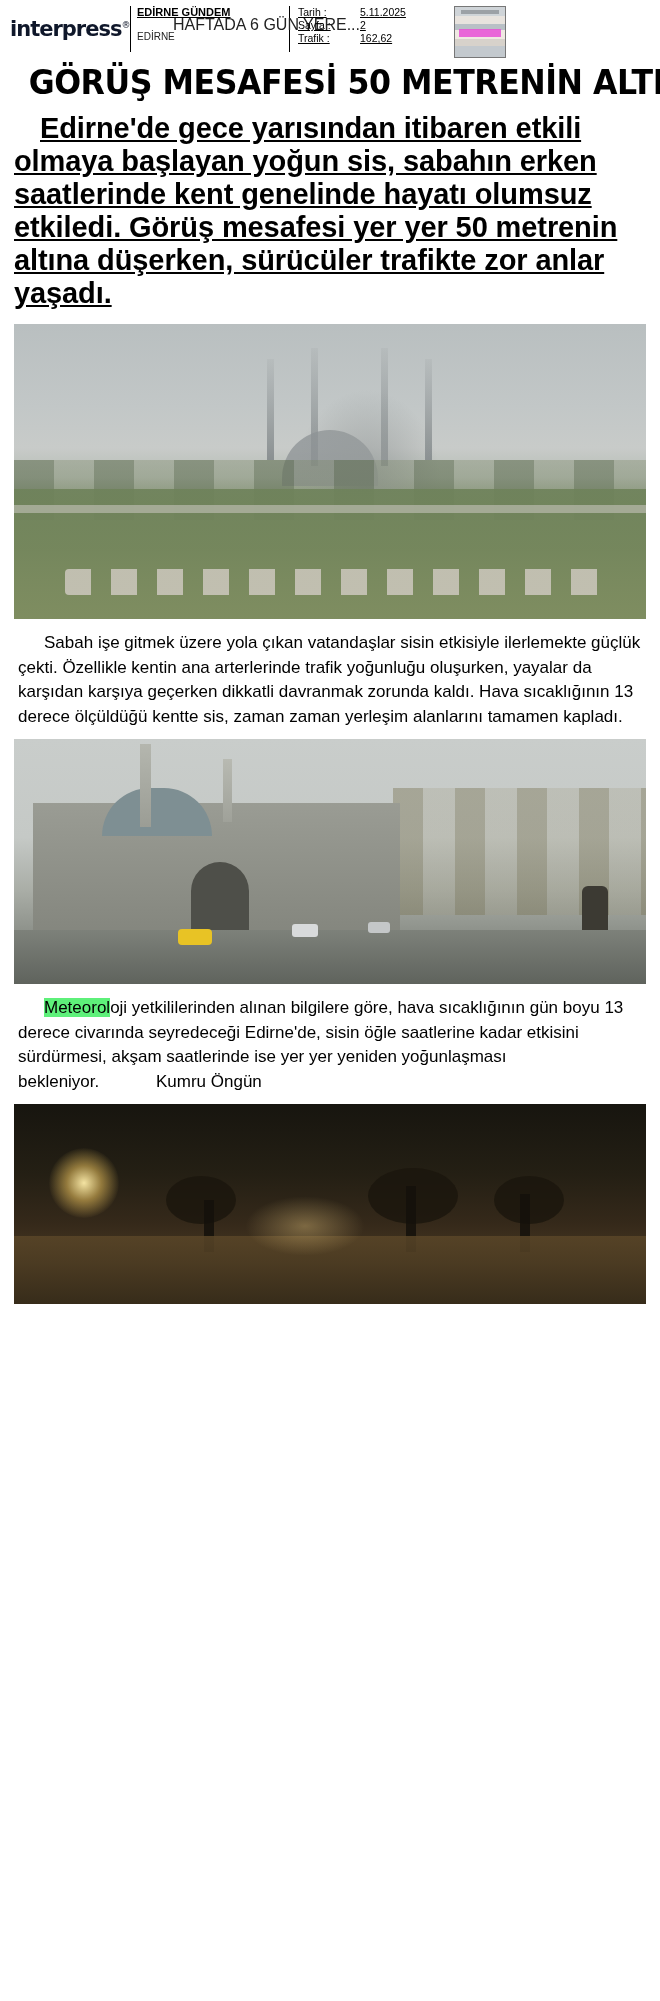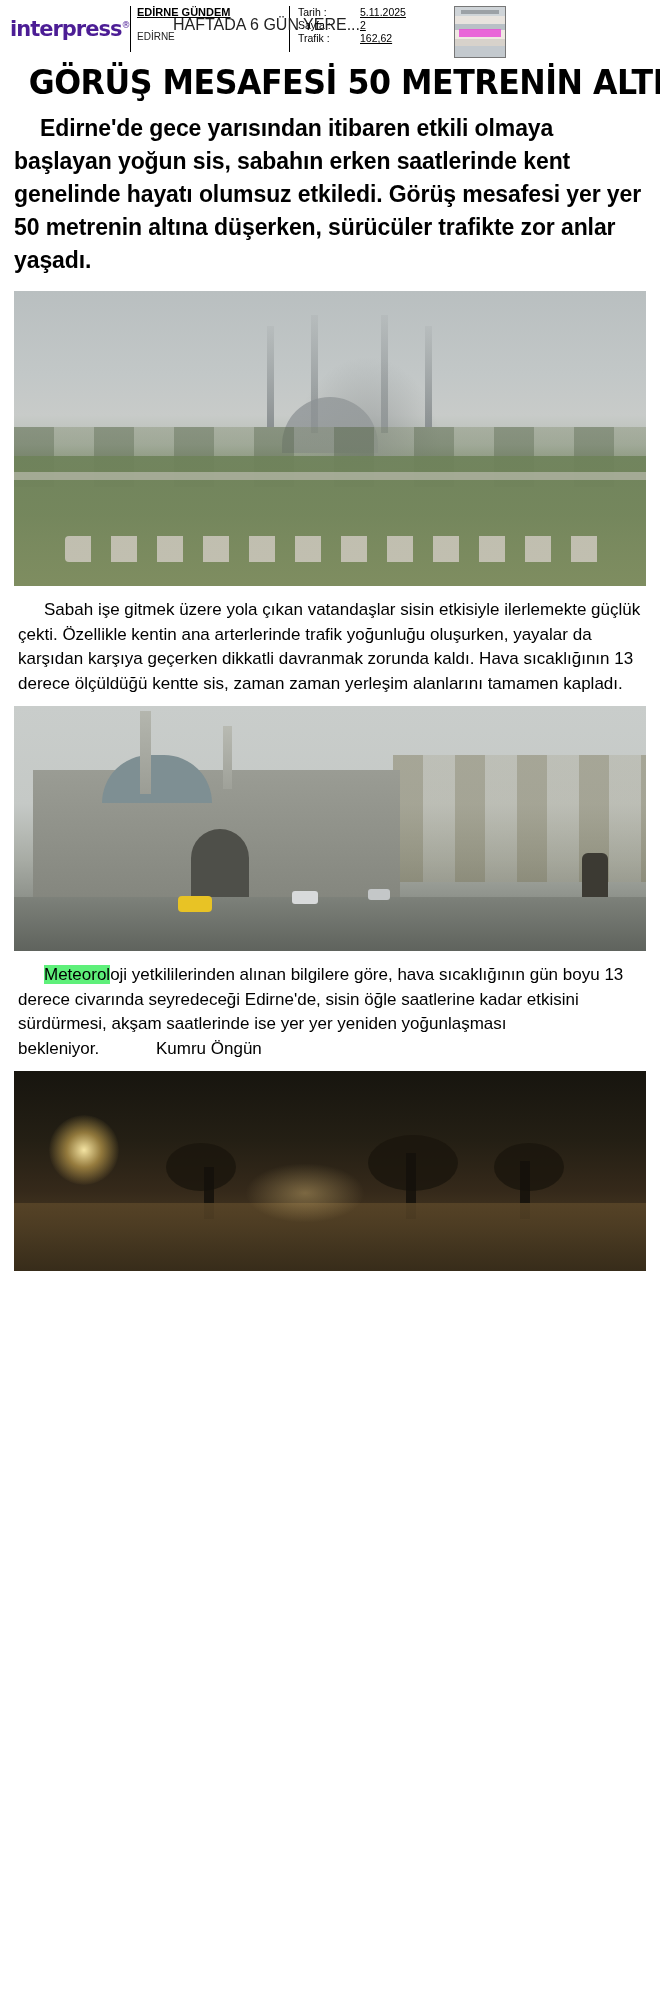--- a/index.html
+++ b/index.html
@@ -32,21 +32,21 @@
     width: 120px;
     display: flex;
     align-items: center;
     flex: 0 0 auto;
   }
   .logo-text {
     font-family: "DejaVu Sans", sans-serif;
     font-weight: bold;
     font-size: 21px;
     letter-spacing: -1px;
-    color: #4c1d95;
+    color: #0f172a;
   }
   .logo-text .reg {
     font-size: 9px;
     vertical-align: super;
     font-weight: normal;
   }
   .pub-box {
     flex: 0 0 auto;
     width: 160px;
     border-left: 1px solid #000;
@@ -83,20 +83,21 @@
     box-sizing: border-box;
     font-size: 10.5px;
     line-height: 13px;
   }
   .meta-row {
     display: flex;
   }
   .meta-label {
     width: 54px;
     flex: 0 0 auto;
+    text-decoration: underline;
   }
   .meta-val {
     flex: 1 1 auto;
     padding-left: 8px;
     text-decoration: underline;
   }
   .thumb-box {
     flex: 1 1 auto;
     display: flex;
     justify-content: flex-start;
@@ -138,26 +139,27 @@
     letter-spacing: -0.5px;
     text-align: center;
     padding: 6px 6px 4px 6px;
     transform: scaleX(0.93);
     transform-origin: center;
     white-space: nowrap;
   }
 
   
   .lead {
-    font-size: 23px;
+    font-size: 29px;
     line-height: 33px;
     font-weight: bold;
     padding: 6px 14px 10px 14px;
     text-indent: 26px;
     letter-spacing: -0.1px;
+    text-decoration: underline;
   }
 
   
   .body-block {
     font-size: 17px;
     line-height: 24.5px;
     padding: 8px 14px 6px 18px;
   }
   .body-block p {
     margin: 0 0 0 0;

